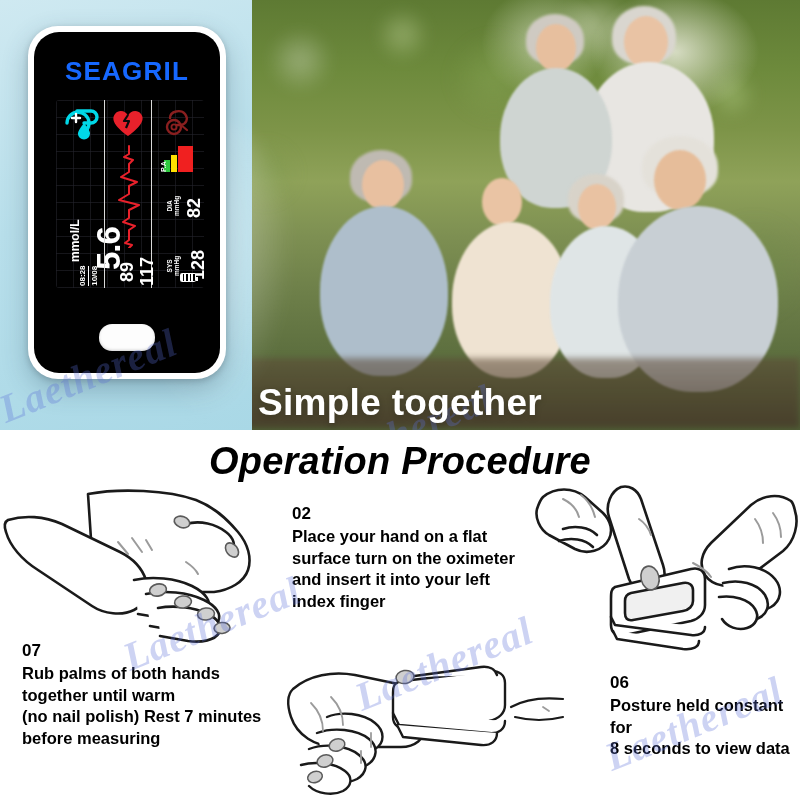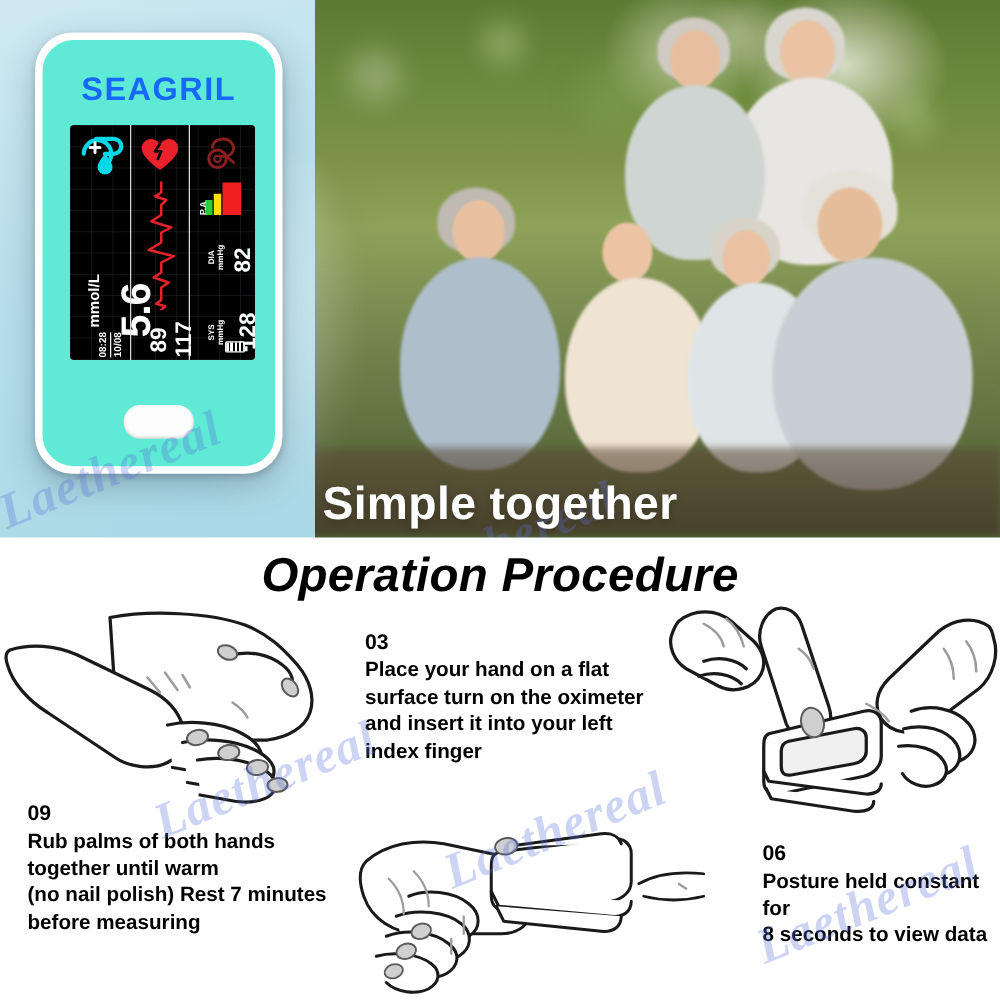--- a/index.html
+++ b/index.html
@@ -65,21 +65,21 @@
 
   
   .device {
     position:absolute; left:28px; top:26px; width:198px; height:353px;
     background:#ffffff;
     border-radius:30px;
     box-shadow: 0 10px 26px rgba(40,70,90,.30), 0 2px 6px rgba(0,0,0,.18);
   }
   .device-body {
     position:absolute; left:6px; top:6px; width:186px; height:341px;
-    background: #5eead4;
+    background: #000000;
     border-radius:25px;
   }
   .brand {
     position:absolute; left:0; top:24px; width:100%;
     text-align:center;
     color:#1668ff;
     font-size:26px; font-weight:bold;
     letter-spacing:1.2px;
     font-family:"Liberation Sans", sans-serif;
   }
@@ -438,29 +438,29 @@
       <g fill="#cfcfcf" stroke="#5a5a5a" stroke-width="1.5">
         <ellipse cx="62" cy="90" rx="8" ry="6" transform="rotate(-18 62 90)"></ellipse>
         <ellipse cx="50" cy="106" rx="8" ry="6" transform="rotate(-18 50 106)"></ellipse>
         <ellipse cx="40" cy="122" rx="7.5" ry="5.5" transform="rotate(-18 40 122)"></ellipse>
         <ellipse cx="130" cy="22" rx="9" ry="6.5" transform="rotate(-10 130 22)"></ellipse>
       </g>
     </svg>
   </div>
 
   <div class="step step-01">
-    <div class="step-num">09</div>
+    <div class="step-num">07</div>
     <div class="step-text">Rub palms of both hands
 together until warm
 (no nail polish) Rest 7 minutes
 before measuring</div>
   </div>
 
   <div class="step step-02">
-    <div class="step-num">03</div>
+    <div class="step-num">02</div>
     <div class="step-text">Place your hand on a flat
 surface turn on the oximeter
 and insert it into your left
 index finger</div>
   </div>
 
   <div class="step step-03">
     <div class="step-num">06</div>
     <div class="step-text">Posture held constant for
 8 seconds to view data</div>

